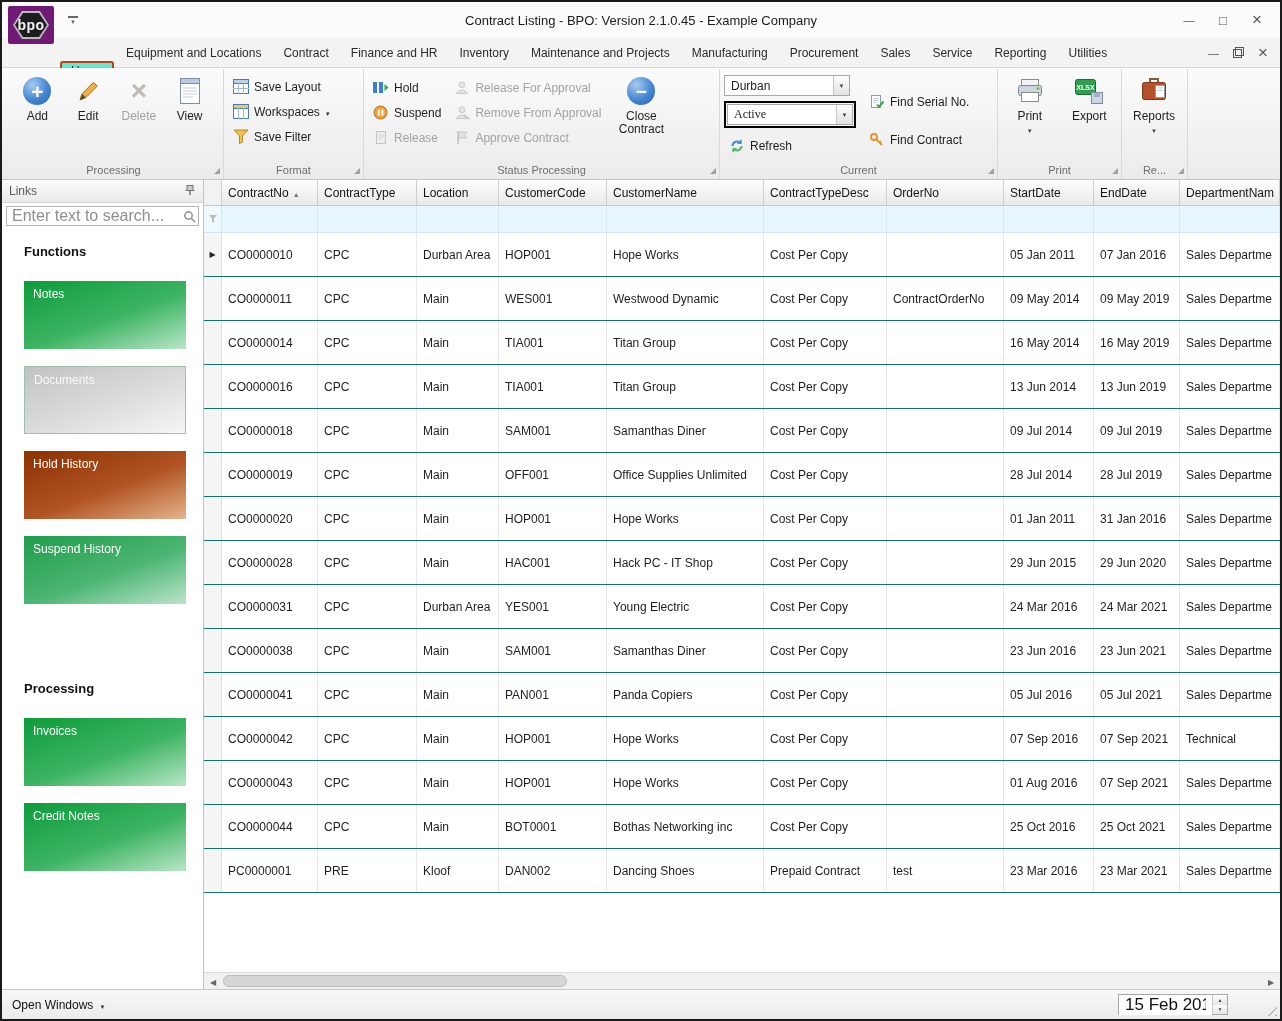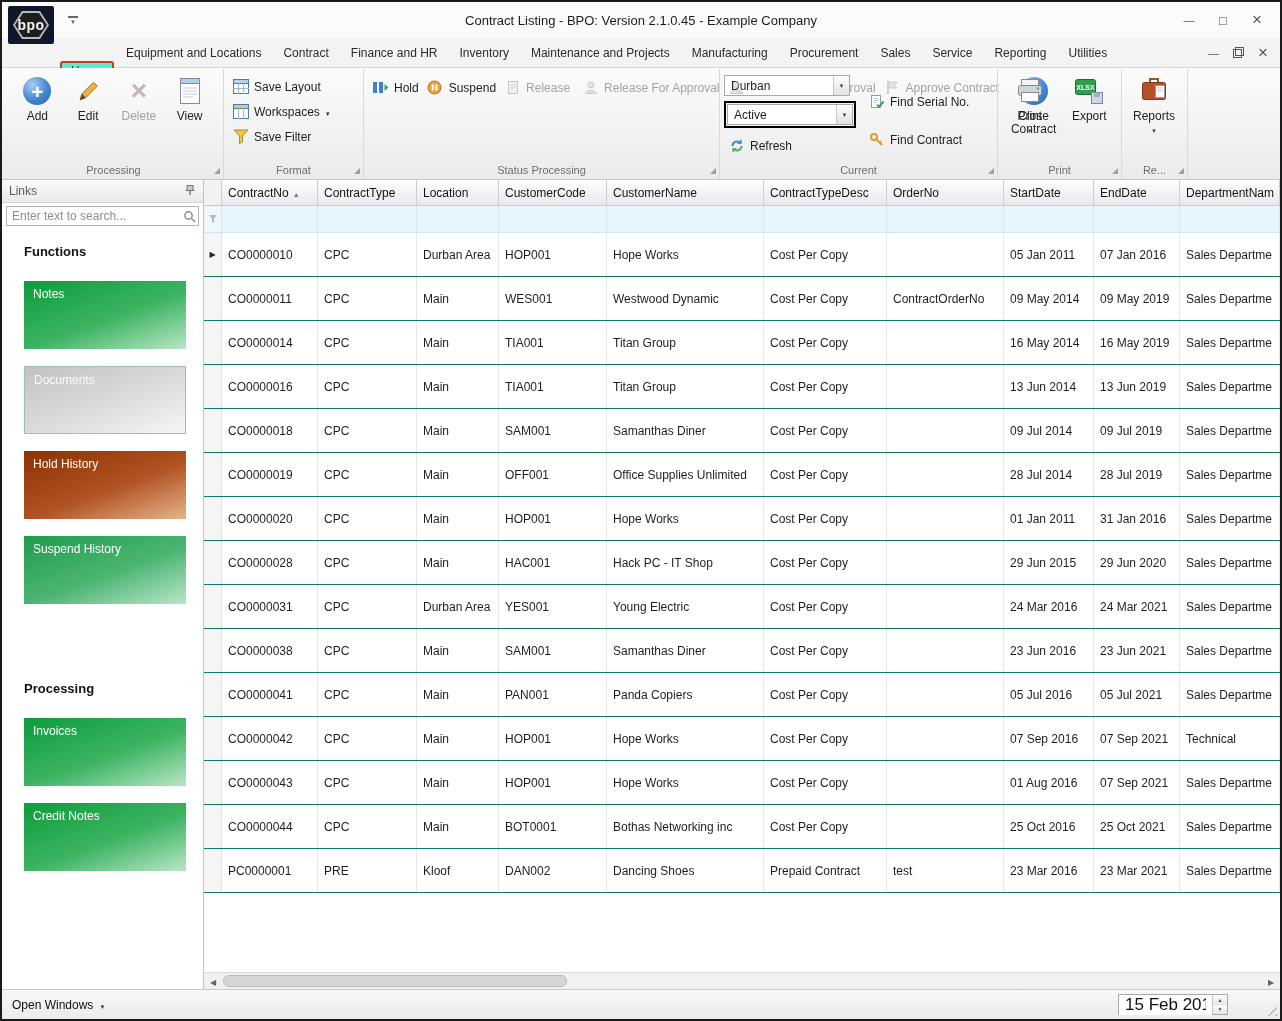--- a/index.html
+++ b/index.html
@@ -1,21 +1,21 @@
 <!DOCTYPE html>
 <html><head>
 <meta charset="utf-8">
 <style>
   *{box-sizing:border-box; margin:0; padding:0;}
   body{margin:0; background:#9a9a9a; font-family:"Liberation Sans",sans-serif;}
   .window{width:1282px; height:1021px; border:2px solid #1a1a1a; background:#fff; display:flex; flex-direction:column; position:relative; overflow:hidden; font-size:12px; color:#1e1e1e;}
 
   
   .titlebar{height:36px; flex:0 0 auto; background:#fbfbfb; position:relative; display:flex; align-items:center;}
-  .logo{position:absolute; left:6px; top:4px; width:46px; height:38px; background:#0f172a; border-radius:2px; display:flex; align-items:center; justify-content:center; z-index:6;}
+  .logo{position:absolute; left:6px; top:4px; width:46px; height:38px; background:#701a75; border-radius:2px; display:flex; align-items:center; justify-content:center; z-index:6;}
   .hex-outer{position:absolute; left:5px; top:5px; width:36px; height:28px; clip-path:polygon(25% 0,75% 0,100% 50%,75% 100%,25% 100%,0% 50%); background:#b9b9b9;}
   .hex-inner{position:absolute; inset:2px; clip-path:polygon(25% 0,75% 0,100% 50%,75% 100%,25% 100%,0% 50%); background:#1d1d1d;}
   .logo-text{position:relative; z-index:2; color:#f2f2f2; font-weight:bold; font-size:14px; letter-spacing:.5px;}
   .qat{margin-left:64px; width:14px; color:#555; display:flex; flex-direction:column; align-items:center;}
   .qat::before{content:""; width:10px; border-top:2px solid #666;}
   .qat::after{content:"▼"; font-size:6px; color:#666; margin-top:1px;}
   .win-title{position:absolute; left:0; right:0; text-align:center; font-size:13px; color:#1c1c1c;}
   .tb-controls{margin-left:auto; display:flex; z-index:5; padding-right:6px;}
   .tb-btn{width:34px; height:26px; display:flex; align-items:center; justify-content:center; color:#555;}
   .g-min::before{content:"—"; font-size:11px;}
@@ -45,43 +45,43 @@
   .smallbtn{display:flex; align-items:center; gap:5px; height:25px; padding:0 4px; white-space:nowrap; cursor:default;}
   .smallbtn .sic{width:17px; height:16px; display:flex; align-items:center; justify-content:center; flex:0 0 auto;}
   .disabled{color:#a3a3a3;}
   .disabled svg{opacity:.55; filter:grayscale(.6);}
   .ic-circle{width:28px; height:28px; border-radius:50%; background:radial-gradient(circle at 34% 28%, #a7cdf2 0%, #4386d2 55%, #2b63a9 100%); display:flex; align-items:center; justify-content:center; color:#fff; font-weight:bold;}
   .ic-circle.plus::before{content:"+"; font-size:21px; line-height:1;}
   .ic-circle.minus::before{content:"−"; font-size:19px; line-height:1;}
   .x-icon{font-size:28px; font-weight:bold; color:#c4b8b8; line-height:26px;}
   .g-processing{width:220px;} .g-processing .rgroup-content{justify-content:space-between; padding:4px 8px 0 8px;}
   .g-format{width:140px;} .g-format .rgroup-content{flex-direction:column; padding-top:5px;}
-  .g-status{width:356px;} .sp-col{display:flex; flex-direction:row; padding-top:2px;}
+  .g-status{width:356px;} .sp-col{display:flex; flex-direction:column; padding-top:2px;}
   .sp-col + .sp-col{margin-left:4px;}
   .g-status .bigbtn{margin-left:8px;}
   .g-current{width:278px;} .cur-colA{display:flex; flex-direction:column; gap:5px; padding-top:2px;}
   .cur-colB{display:flex; flex-direction:column; gap:13px; padding:16px 0 0 8px;}
   .combo{display:flex; width:126px; height:21px; border:1px solid #a9a9a9; background:#fff; align-items:center;}
   .combo .val{flex:1; padding:0 6px; overflow:hidden; white-space:nowrap;}
   .combo .arrow{width:16px; align-self:stretch; display:flex; align-items:center; justify-content:center; background:linear-gradient(#fdfdfd,#e2e2e2); border-left:1px solid #c6c6c6;}
   .combo .arrow::before{content:"▼"; font-size:6px; color:#444;}
-  .hl-box{border:2px solid #000; padding:1px; width:132px;}
+  .hl-box{border:2px solid #000; padding:1px; width:132px;font-family:Liberation Serif, serif;}
   .g-print{width:124px;} .g-print .rgroup-content{gap:4px;}
   .g-reports{width:66px;}
 
   
   .main{flex:1; display:flex; min-height:0; background:#fff;}
 
   
   .sidebar{width:202px; flex:0 0 auto; border-right:1px solid #c3c3c3; display:flex; flex-direction:column; background:#fff;}
   .side-header{height:23px; flex:0 0 auto; background:linear-gradient(#fafafa,#eaeaea); border-bottom:1px solid #d4d4d4; display:flex; align-items:center; padding:0 7px; color:#5a5a5a;}
   .side-header .pin{margin-left:auto;}
   .side-search{padding:3px 4px 4px 4px; flex:0 0 auto;}
   .search-box{display:flex; align-items:center; border:1px solid #b3b3b3; background:#fff; height:20px;}
-  .search-input{border:none; outline:none; flex:1; min-width:0; font:inherit; font-size:12px; color:#555; padding:0 5px;}
+  .search-input{border:none; outline:none; flex:1; min-width:0; font:inherit; font-size:16px; color:#555; padding:0 5px;}
   .search-input::placeholder{color:#8e8e8e;}
   .search-ic{width:18px; display:flex; align-items:center; justify-content:center;}
   .side-body{flex:1; padding:14px 16px 0 22px; overflow:hidden;}
   .heading{font-weight:bold; font-size:13px; color:#111;}
   .h-func{margin-bottom:22px;} .h-proc{margin-top:77px; margin-bottom:22px;}
   .tile{width:162px; height:68px; margin-bottom:17px; color:#fff; padding:6px 9px; font-size:12px; cursor:default;}
   .tile.green{background:linear-gradient(160deg,#0d9c3b 0%,#3db463 55%,#b9e6c6 100%);}
   .tile.green2{background:linear-gradient(160deg,#1f9d4b 0%,#4cb573 55%,#bbe5ca 100%);}
   .tile.rust{background:linear-gradient(160deg,#8c3203 0%,#b15322 55%,#e5b48c 100%);}
   .tile.silver{background:linear-gradient(160deg,#c2c2c2 0%,#dcdcdc 55%,#f6f6f6 100%); border:1px solid #9fc0a8; color:#fafafa;}

